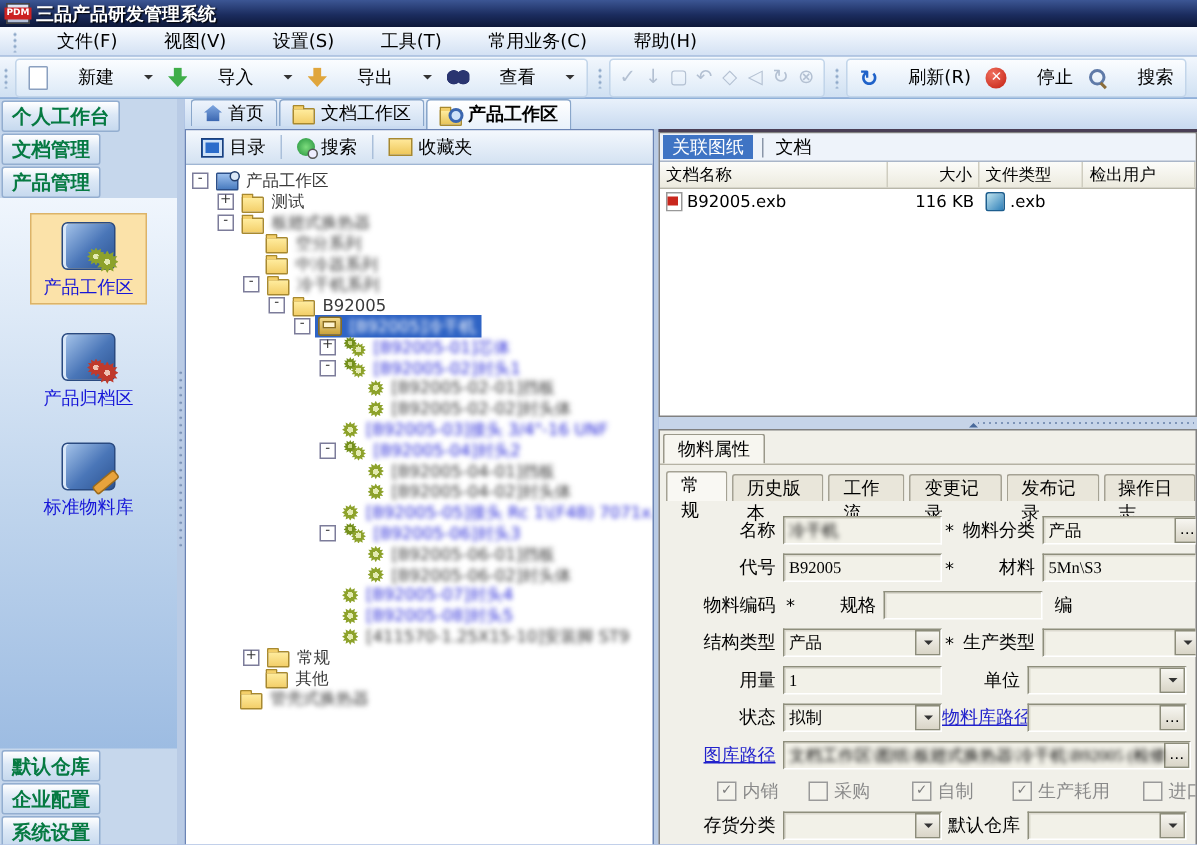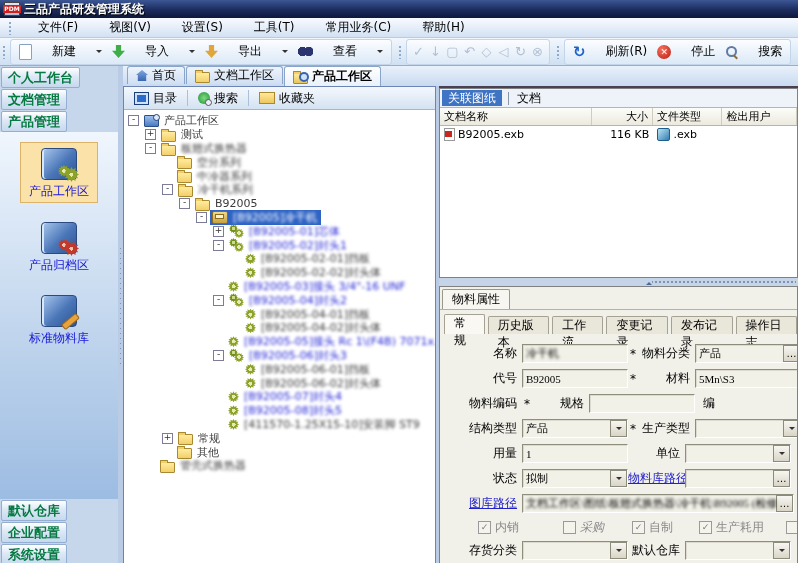--- a/index.html
+++ b/index.html
@@ -670,21 +670,21 @@
                       <span class="ibtn">…</span>
                     </span>
                     <span class="fedge">周</span>
                   </div>
                 </div>
               <div class="frow cbrow">
                   <span class="cbitem" style="margin-left: 36px;">
                     <span class="cbbox">✓</span>
                     <span class="cblab">内销</span>
                   </span>
-                  <span class="cbitem" style="margin-left: 44px; font-style: italic;">
+                  <span class="cbitem" style="margin-left: 20px;">
                     <span class="cbbox"></span>
                     <span class="cblab">采购</span>
                   </span>
                   <span class="cbitem" style="margin-left: 28px;">
                     <span class="cbbox">✓</span>
                     <span class="cblab">自制</span>
                   </span>
                   <span class="cbitem" style="margin-left: 26px;">
                     <span class="cbbox">✓</span>
                     <span class="cblab">生产耗用</span>

